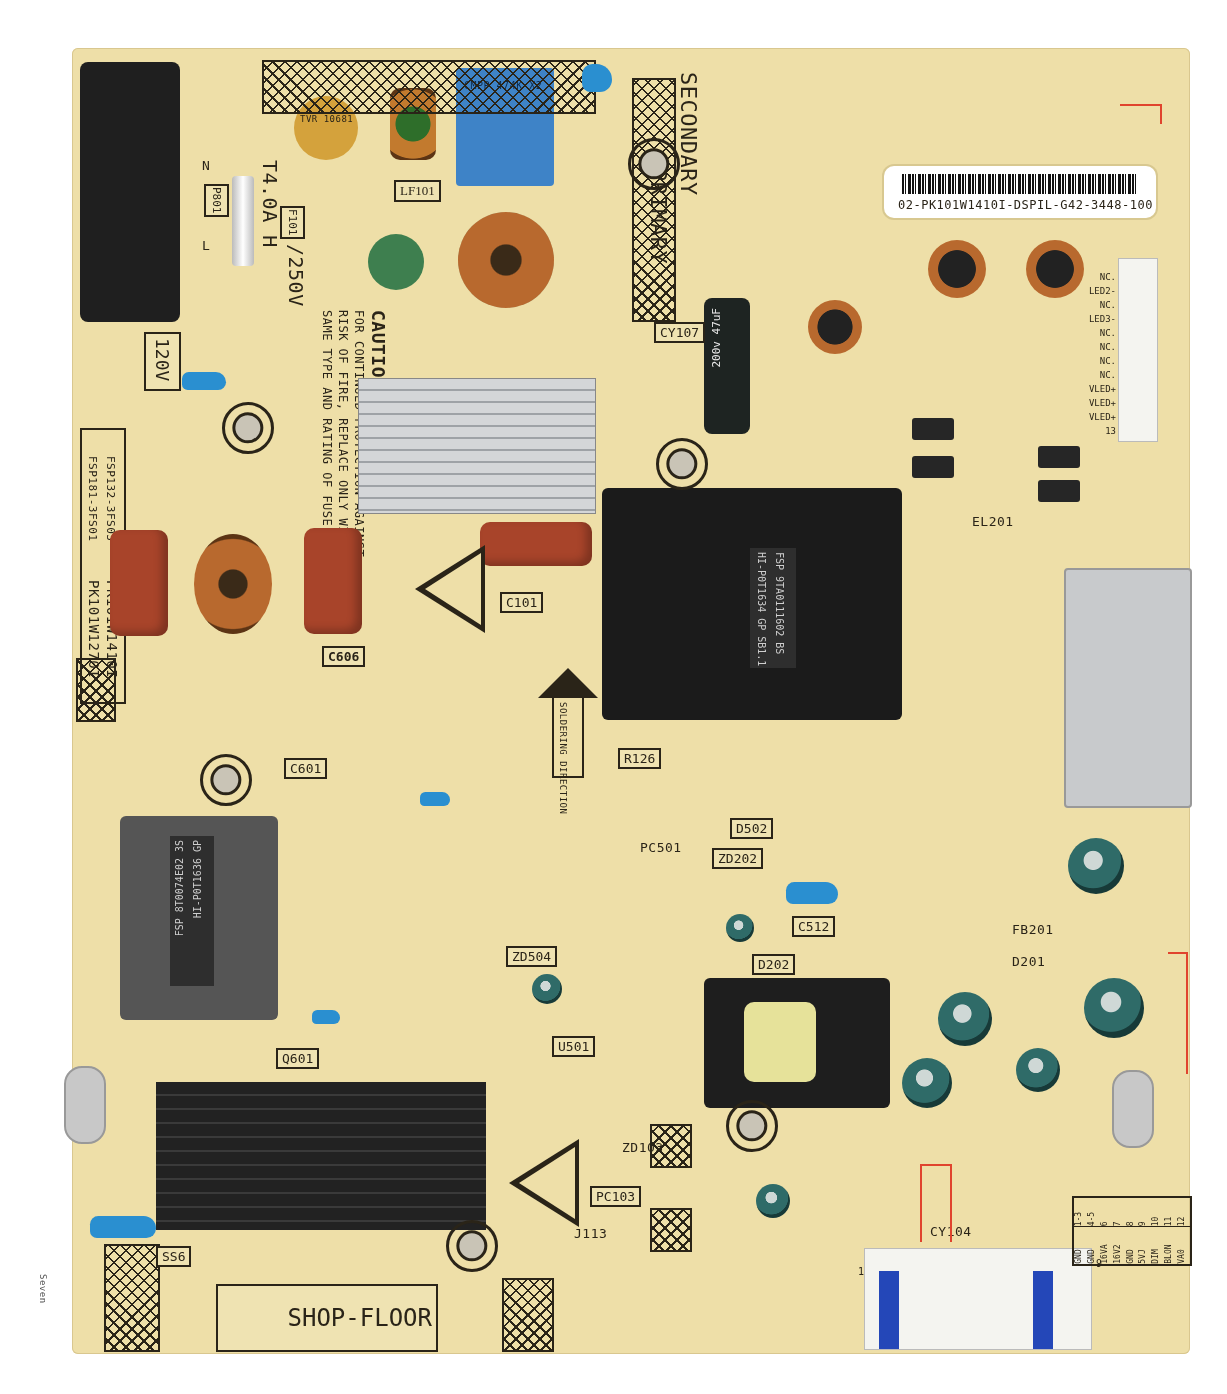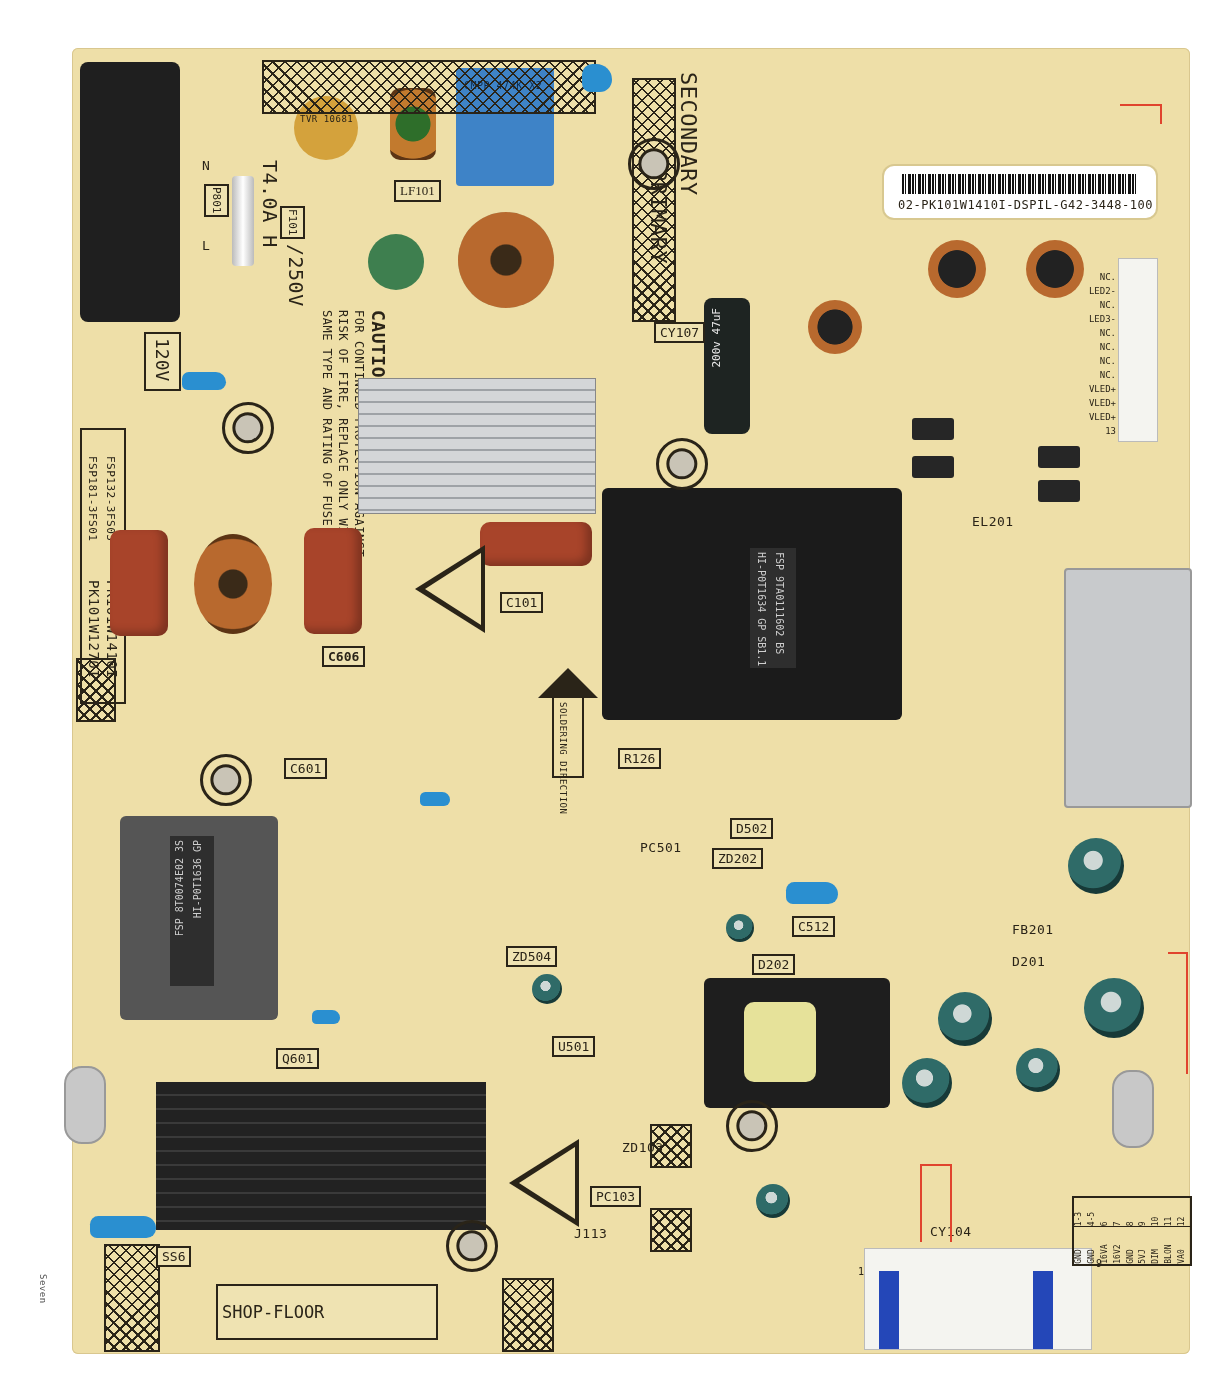--- a/index.html
+++ b/index.html
@@ -204,21 +204,21 @@
   <div class="ring" style="left:128px;top:706px;width:46px;height:46px;"></div>
   <div class="ring" style="left:654px;top:1052px;width:46px;height:46px;"></div>
   <div class="ring" style="left:374px;top:1172px;width:46px;height:46px;"></div>
 
   <div class="lug" style="left:-8px;top:1018px;width:38px;height:74px;"></div>
   <div class="lug" style="left:1040px;top:1022px;width:38px;height:74px;"></div>
 
   <div class="tri" style="left:334px;top:506px;transform:rotate(-90deg);"></div>
   <div class="tri" style="left:428px;top:1100px;transform:rotate(-90deg);"></div>
 
-  <div class="box" style="left:144px;top:1236px;width:210px;height:44px;font-size:17px;line-height:44px;text-align:left;padding:4px 4px;">SHOP-FLOOR</div>
+  <div class="box" style="left:144px;top:1236px;width:210px;height:44px;font-size:24px;line-height:44px;text-align:right;padding:10px 4px;">SHOP-FLOOR</div>
   <div class="silk vert" style="left:-34px;top:1226px;font-size:9px;color:#555;">Seven</div>
 
   <div class="hatch" style="left:4px;top:610px;width:36px;height:60px;"></div>
   <div class="hatch" style="left:32px;top:1196px;width:52px;height:104px;"></div>
   <div class="hatch" style="left:430px;top:1230px;width:48px;height:70px;"></div>
   <div class="hatch" style="left:578px;top:1076px;width:38px;height:40px;"></div>
   <div class="hatch" style="left:578px;top:1160px;width:38px;height:40px;"></div>
 
   <div class="box" style="left:428px;top:544px;">C101</div>
   <div class="box" style="left:250px;top:598px;font-weight:bold;">C606</div>

